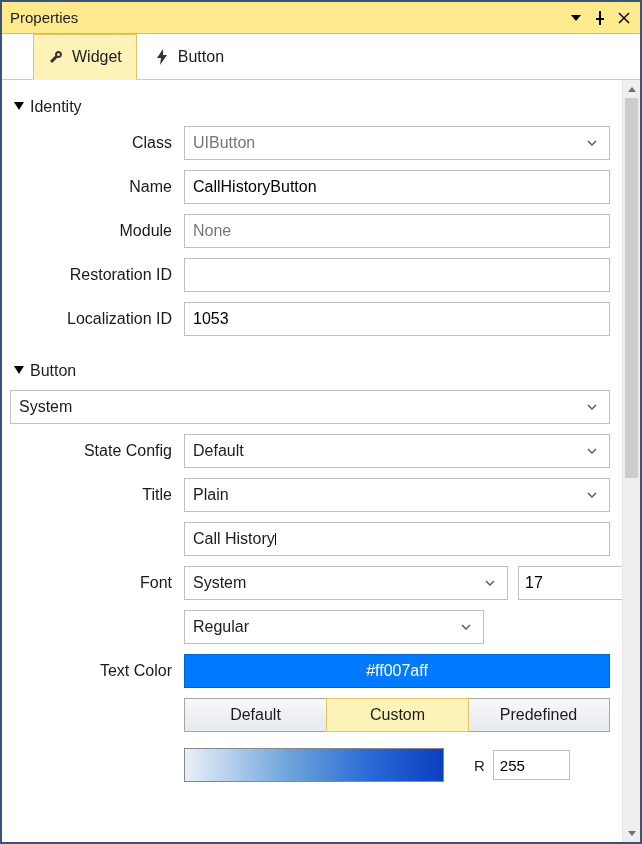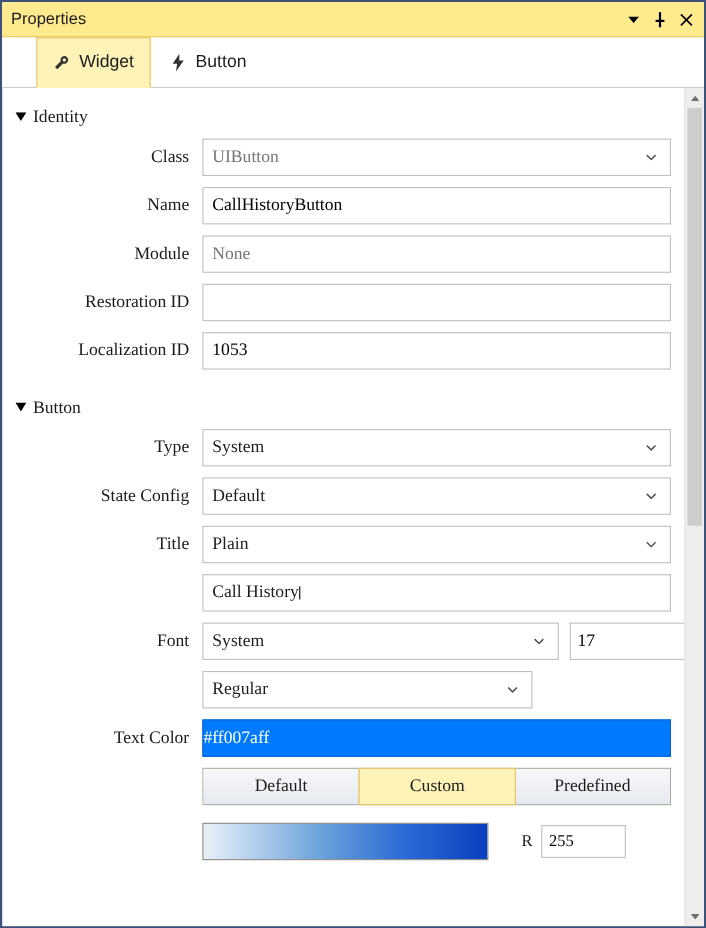--- a/index.html
+++ b/index.html
@@ -73,21 +73,20 @@
     border-bottom: 1px solid var(--tab-active-bg);
     margin-left: 28px;
   }
   .tab .icon { width: 16px; height: 16px; display:inline-flex; align-items:center; justify-content:center;}
   
   .body {
     flex: 1;
     display: flex;
     overflow: hidden;
     position: relative;
-    font-family: Liberation Serif, serif;
   }
   .content {
     flex: 1;
     padding: 12px 12px 12px 8px;
     overflow: hidden;
   }
   .scrollbar {
     width: 18px;
     background: var(--scrollbar-bg);
     border-left: 1px solid #e5e5e5;
@@ -158,21 +157,21 @@
     padding: 0 6px;
     font-size: 16px; font-family: inherit;
     border-right: none;
   }
   .font-main { flex:1; }
   .font-weight { width: 300px; }
   
   .color-swatch {
     flex:1; height:34px;
     background: var(--accent-blue);
-    display:flex; align-items:center; 
+    display:flex; align-items:center; justify-content:center;
     color:#fff; font-size:16px;
     border: 1px solid #0062cc;
   }
   .segmented {
     display:flex; flex:1; height:34px;
     border: 1px solid #a6a6a6;
   }
   .segmented .seg {
     flex:1;
     display:flex; align-items:center; justify-content:center;
@@ -304,21 +303,20 @@
       <div class="section-header">
         <span class="caret">
           <svg width="10" height="10" viewBox="0 0 10 10">
               <polygon points="0,0 10,0 5,8" fill="#000"></polygon>
             </svg>
         </span>
         <span>Button</span>
       </div>
       <div class="rows" style="margin-bottom:0;">
         <div class="row">
-          <div class="label">Type</div>
           <div class="field">
             <div class="select">
               <span class="val">System</span>
               <span class="chev">
                   <svg width="10" height="6" viewBox="0 0 10 6">
                     <polyline points="1,1 5,5 9,1" fill="none" stroke="#555" stroke-width="1.4"></polyline>
                   </svg>
                 </span>
             </div>
           </div>

